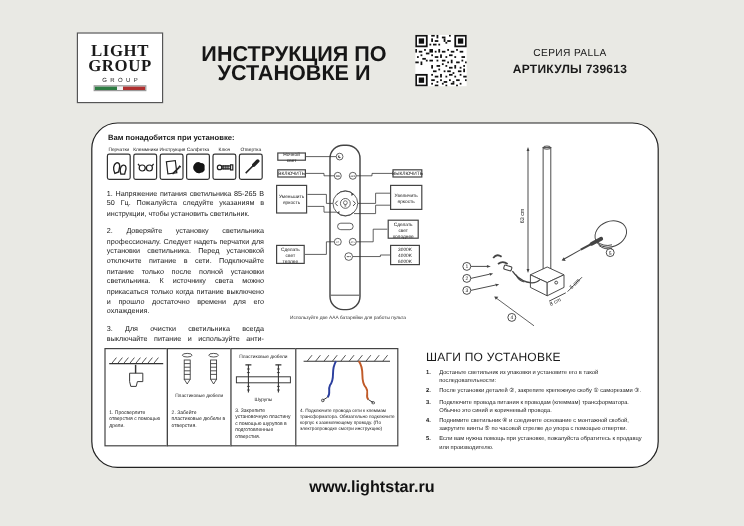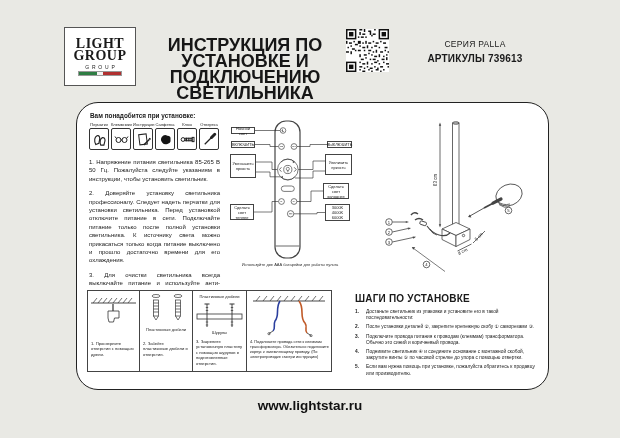--- a/index.html
+++ b/index.html
@@ -36,21 +36,21 @@
   .callout{position:absolute;border:1px solid #444;background:#fff;display:flex;align-items:center;justify-content:center;
            text-align:center;font-size:4px;line-height:5px;padding:1px;box-sizing:border-box;}
   .remote-caption{left:234px;top:262px;width:112px;text-align:center;font-size:4px;color:#333;}
 
   
   .panel{position:absolute;top:290px;height:82px;border:1px solid #444;background:#fff;box-sizing:border-box;}
   .panel-caption{position:absolute;left:3px;right:2px;font-size:4.2px;line-height:5.4px;}
   .panel-label{position:absolute;left:0;right:0;text-align:center;font-size:4px;line-height:5px;}
 
   
-  .steps-heading{left:355px;top:293px;font-size:10px;font-weight:bold;letter-spacing:.2px;text-align:center;}
+  .steps-heading{left:355px;top:293px;font-size:10px;font-weight:normal;letter-spacing:.2px;text-align:center;}
   .steps-list{left:355px;top:309px;width:188px;}
   .step{display:flex;margin-bottom:3px;}
   .step-num{width:11px;font-size:4.8px;font-weight:bold;flex:none;}
   .step-text{font-size:4.8px;line-height:6.2px;}
 
   .footer-url{left:0;right:0;top:398px;text-align:center;font-size:13.5px;font-weight:bold;color:#111;}
 
   svg text{font-family:"Liberation Sans",sans-serif;}
 </style>
 </head>
@@ -60,21 +60,20 @@
 
   <div class="abs logo-box">
     <div class="logo-word">LIGHT</div>
     <div class="logo-word">GROUP</div>
     <div class="logo-group">GROUP</div>
     <div class="logo-flag"></div>
   </div>
 
   <div class="abs doc-title">
     <div>ИНСТРУКЦИЯ ПО УСТАНОВКЕ И</div>
-    <div>ПОДКЛЮЧЕНИЮ СВЕТИЛЬНИКА</div>
   </div>
 
   <svg class="abs" style="left:346px;top:29px" width="43" height="43" viewBox="0 0 29 29">
     <rect x="0" y="0" width="29" height="29" fill="#fff"></rect>
     <g fill="#111">
       <rect x="0" y="0" width="7" height="7"></rect>
         <rect x="22" y="0" width="7" height="7"></rect>
         <rect x="0" y="22" width="7" height="7"></rect>
       <rect x="1" y="1" width="5" height="5" fill="#fff"></rect>
         <rect x="23" y="1" width="5" height="5" fill="#fff"></rect>

